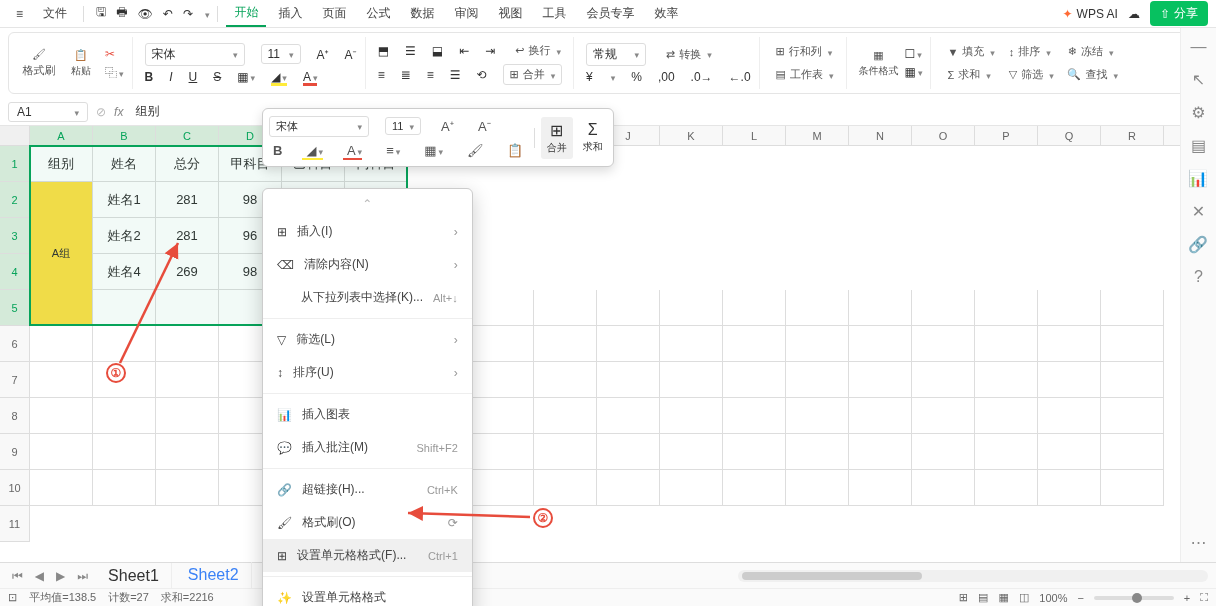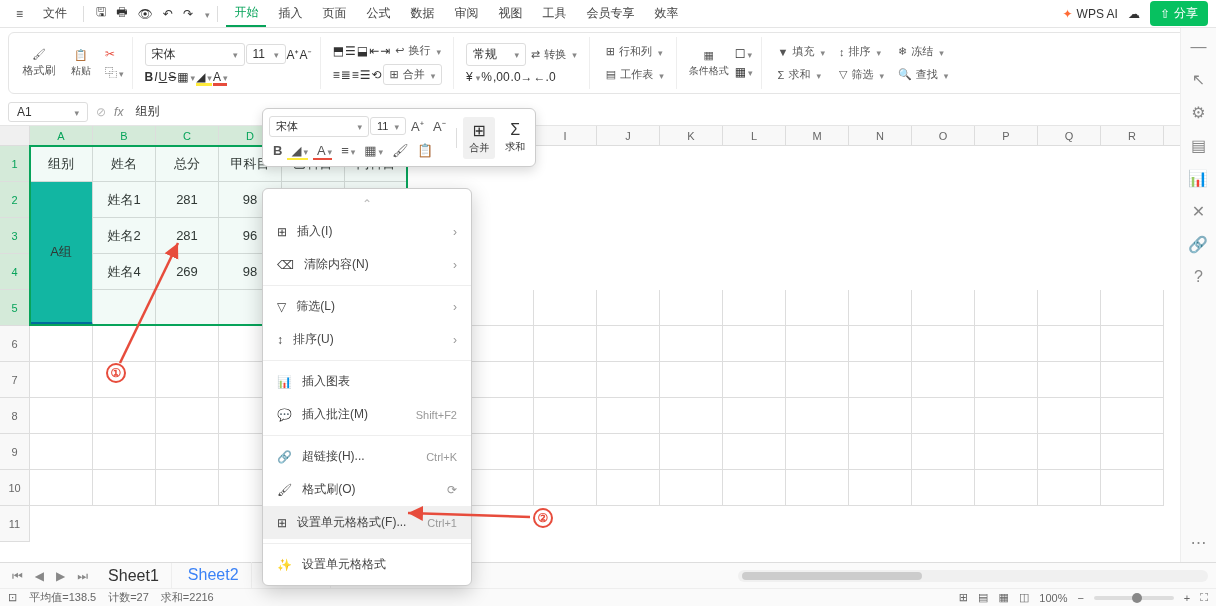--- a/index.html
+++ b/index.html
@@ -14,41 +14,41 @@
 .share-btn { background: #07c160; color: #fff; padding: 4px 10px; border-radius: 4px; display: flex; align-items: center; gap: 4px; }
 
 .ribbon { height: 62px; border: 1px solid #e5e5e5; border-radius: 6px; margin: 4px 8px; display: flex; align-items: stretch; padding: 4px; gap: 4px; }
 .rgroup { display: flex; align-items: center; gap: 6px; padding: 0 8px; border-right: 1px solid #eee; }
 .rgroup:last-child { border-right: none; }
 .rbtn { display: flex; flex-direction: column; align-items: center; justify-content: center; gap: 2px; min-width: 36px; cursor: pointer; font-size: 11px; color: #555; }
 .rbtn-sm { display: flex; align-items: center; gap: 4px; cursor: pointer; font-size: 11px; color: #555; padding: 2px 4px; }
 .font-sel { border: 1px solid #ddd; border-radius: 3px; padding: 2px 6px; font-size: 12px; min-width: 100px; display: flex; justify-content: space-between; align-items: center; }
 .size-sel { border: 1px solid #ddd; border-radius: 3px; padding: 2px 6px; font-size: 12px; min-width: 40px; display: flex; justify-content: space-between; align-items: center; }
 .rcol { display: flex; flex-direction: column; gap: 4px; }
-.rrow { display: flex; gap: 1px; align-items: center; }
+.rrow { display: flex; gap: 16px; align-items: center; }
 
 .namebox-row { height: 28px; display: flex; align-items: center; padding: 0 8px; border-bottom: 1px solid #e5e5e5; gap: 8px; }
 .namebox { border: 1px solid #ddd; border-radius: 3px; padding: 2px 8px; min-width: 80px; display: flex; justify-content: space-between; align-items: flex-end; }
 .fx-label { color: #888; font-style: italic; }
 .formula-input { flex: 1; padding: 2px 4px; }
 
 .grid-wrap { position: relative; height: 450px; overflow: hidden; }
 .col-headers { display: flex; height: 20px; background: #f8f8f8; border-bottom: 1px solid #ddd; }
 .corner { width: 30px; border-right: 1px solid #ddd; background: #f0f0f0; }
 .ch { width: 63px; text-align: center; line-height: 20px; border-right: 1px solid #ddd; color: #666; font-size: 11px; }
 .ch.sel { background: #d4ead9; color: #07a35a; }
 .row-headers { position: absolute; top: 20px; left: 0; width: 30px; }
 .rh { height: 36px; text-align: center; line-height: 36px; border-bottom: 1px solid #ddd; border-right: 1px solid #ddd; background: #f8f8f8; color: #666; font-size: 11px; }
 .rh.sel { background: #d4ead9; color: #07a35a; }
 .cells { position: absolute; top: 20px; left: 30px; }
 .cell-row { display: flex; }
 .cell { width: 63px; height: 36px; border-right: 1px solid #ddd; border-bottom: 1px solid #ddd; display: flex; align-items: center; justify-content: center; font-size: 13px; background: #fff; }
 .cell.hdr { font-weight: 500; }
 .selection-box { position: absolute; border: 2px solid #07a35a; pointer-events: none; background: rgba(7,163,90,0.05); }
-.merged { position: absolute; border-right: 1px solid #ddd; border-bottom: 4px solid #0369a1; display: flex; align-items: center; justify-content: center; background: #14b8a6; font-size: 13px; }
+.merged { position: absolute; border-right: 1px solid #ddd; border-bottom: 2px solid #0369a1; display: flex; align-items: center; justify-content: center; background: #fde047; font-size: 11px; }
 
 .mini-toolbar { position: absolute; background: #fff; border: 1px solid #ccc; border-radius: 6px; box-shadow: 0 4px 12px rgba(0,0,0,0.15); padding: 6px; display: flex; gap: 6px; align-items: center; z-index: 100; }
 .mini-toolbar .msel { border: 1px solid #ddd; border-radius: 3px; padding: 2px 6px; font-size: 11px; display: flex; justify-content: space-between; align-items: center; }
 .mini-toolbar .mbtn { padding: 2px 4px; cursor: pointer; font-size: 13px; color: #555; }
 .mini-toolbar .msep { width: 1px; height: 20px; background: #ddd; }
 .mini-toolbar .mbig { display: flex; flex-direction: column; align-items: center; font-size: 10px; gap: 1px; padding: 0 4px; }
 
 .ctx-menu { position: absolute; background: #fff; border: 1px solid #ccc; border-radius: 6px; box-shadow: 0 6px 20px rgba(0,0,0,0.2); min-width: 210px; padding: 4px 0; z-index: 99; }
 .ctx-item { display: flex; align-items: center; gap: 10px; padding: 8px 14px; cursor: pointer; font-size: 12px; color: #444; position: relative; }
 .ctx-item:hover, .ctx-item.hl { background: #f0f0f0; }
@@ -518,20 +518,25 @@
   <div class="ctx-item">
       <span>⊞</span>
       <span>插入(I)</span>
       <span class="arr">›</span>
     </div>
   <div class="ctx-item">
       <span>⌫</span>
       <span>清除内容(N)</span>
       <span class="arr">›</span>
     </div>
+  <div class="ctx-item">
+      <span style="width:14px;"></span>
+      <span>从下拉列表中选择(K)...</span>
+      <span class="sc">Alt+↓</span>
+    </div>
   <div class="ctx-sep"></div>
   <div class="ctx-item">
       <span>▽</span>
       <span>筛选(L)</span>
       <span class="arr">›</span>
     </div>
   <div class="ctx-item">
       <span>↕</span>
       <span>排序(U)</span>
       <span class="arr">›</span>

